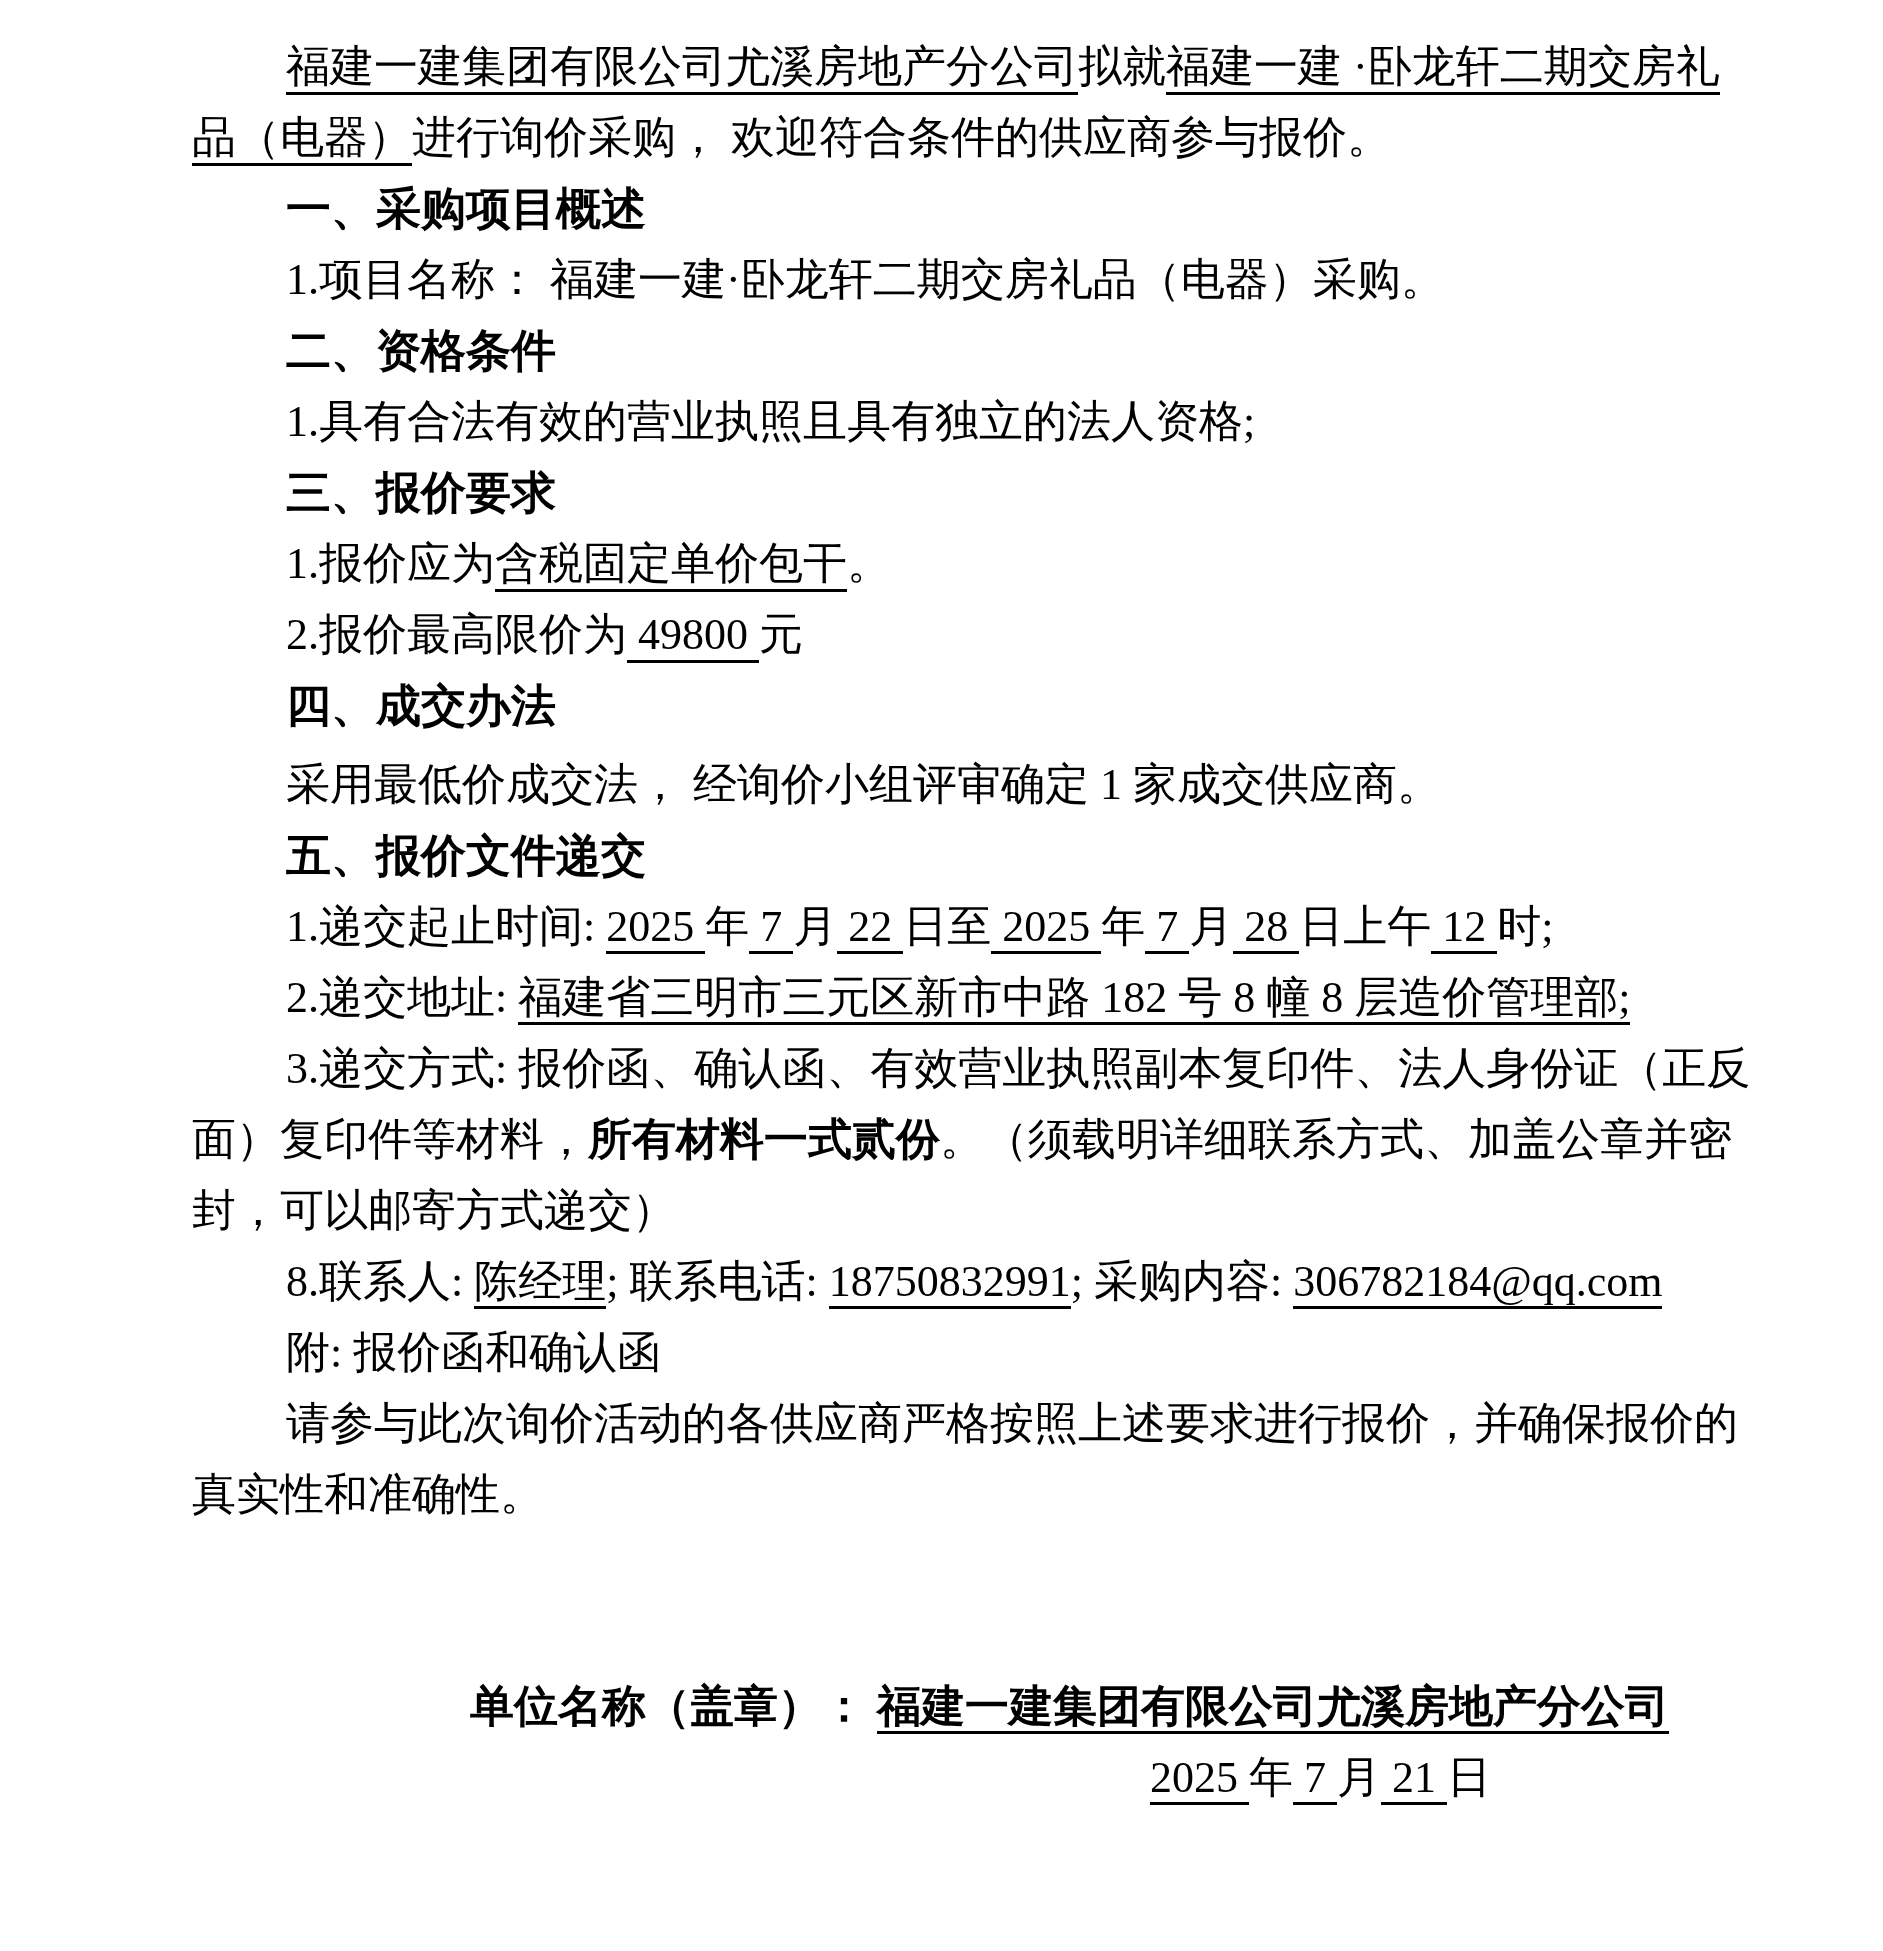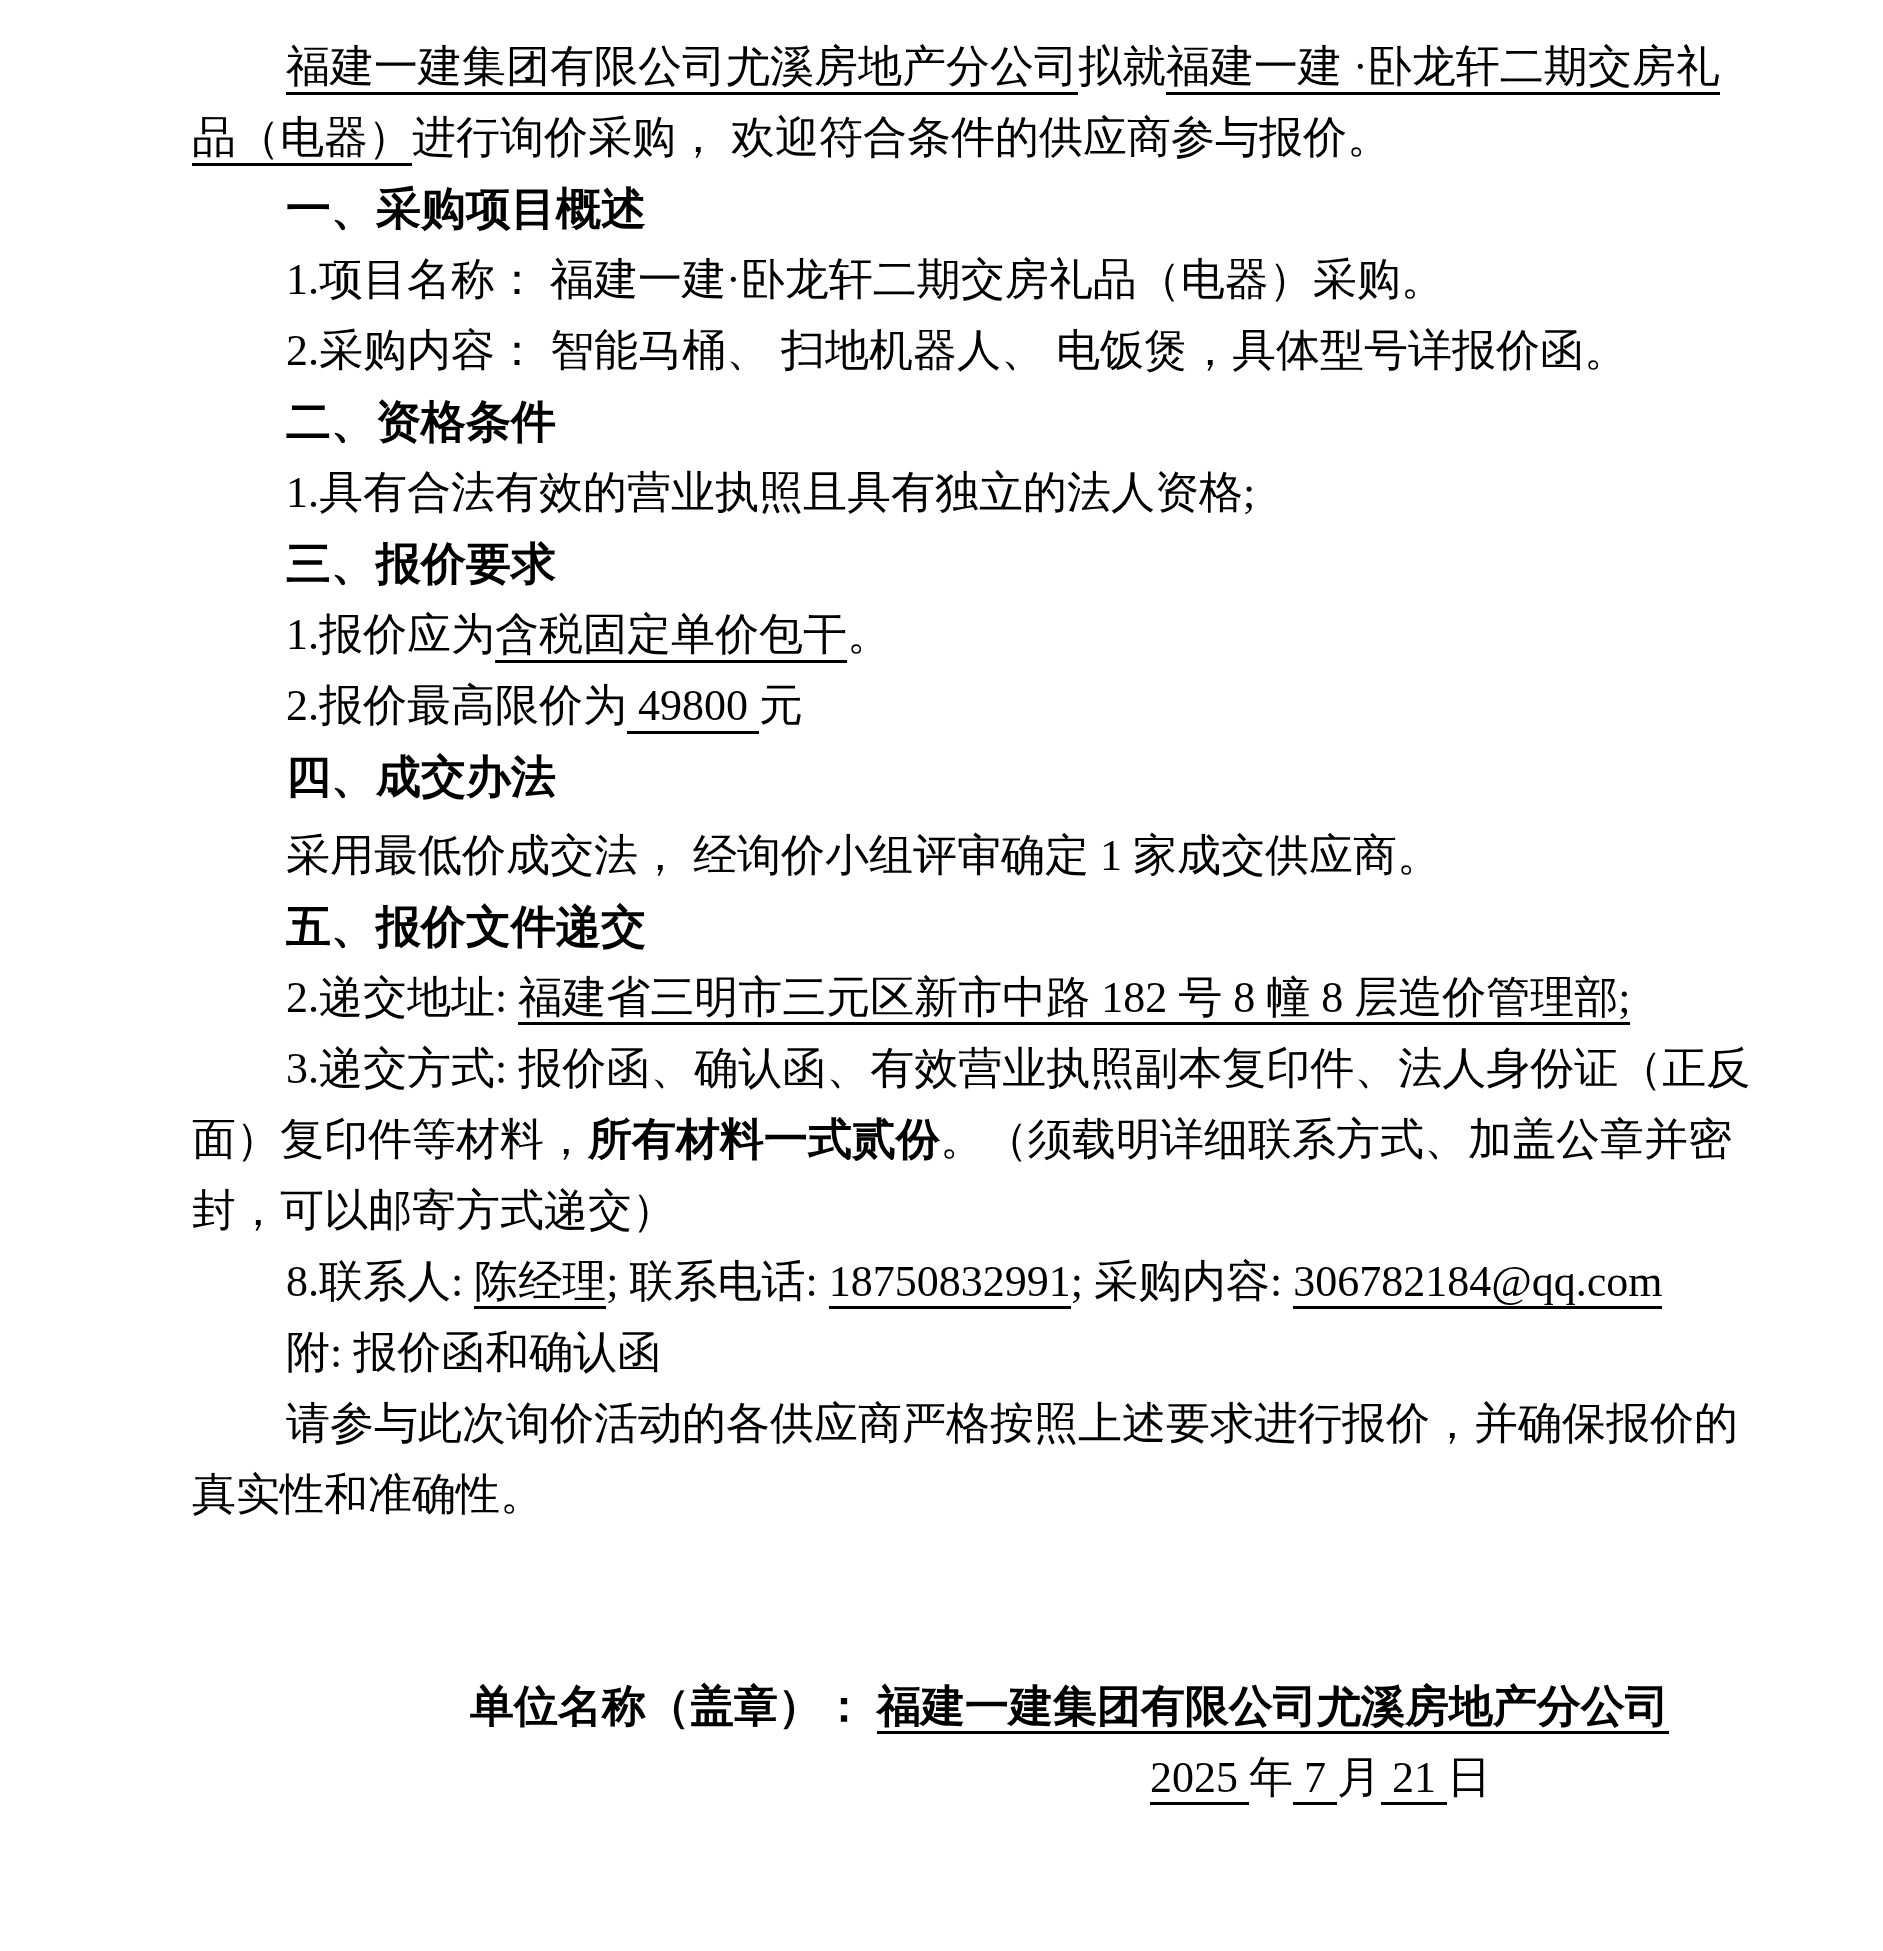--- a/index.html
+++ b/index.html
@@ -45,33 +45,33 @@
 </style>
 </head>
 <body>
 
 <div class="doc">
 
   <p class="indent"><span class="u">福建一建集团有限公司尤溪房地产分公司</span><span>拟就</span><span class="u">福建一建 ·卧龙轩二期交房礼品（电器）</span><span>进行询价采购， 欢迎符合条件的供应商参与报价。</span></p>
 
   <h2 class="sec">一、采购项目概述</h2>
   <p class="indent"><span>1.项目名称： 福建一建·卧龙轩二期交房礼品（电器）采购。</span></p>
-  <p class="indent"><span>2.采购内容： 智能马桶、 扫地机器人、 电饭煲，具体型号详报价函。</span></p>
 
   <h2 class="sec">二、资格条件</h2>
   <p class="indent"><span>1.具有合法有效的营业执照且具有独立的法人资格;</span></p>
 
   <h2 class="sec">三、报价要求</h2>
   <p class="indent"><span>1.报价应为</span><span class="u">含税固定单价包干</span><span>。</span></p>
   <p class="indent"><span>2.报价最高限价为</span><span class="u"> 49800 </span><span>元</span></p>
 
   <h2 class="sec">四、成交办法</h2>
   <p class="indent gap-sm"><span>采用最低价成交法， 经询价小组评审确定 1 家成交供应商。</span></p>
 
   <h2 class="sec gap-md">五、报价文件递交</h2>
+  <p class="indent"><span>1.递交起止时间: </span><span class="u"> 2025 </span><span>年</span><span class="u"> 7 </span><span>月</span><span class="u"> 22 </span><span>日至</span><span class="u"> 2025 </span><span>年</span><span class="u"> 7 </span><span>月</span><span class="u"> 28 </span><span>日上午</span><span class="u"> 12 </span><span>时;</span></p>
   <p class="indent"><span>2.递交地址: </span><span class="u">福建省三明市三元区新市中路 182 号 8 幢 8 层造价管理部;</span></p>
   <p class="indent"><span>3.递交方式: 报价函、确认函、有效营业执照副本复印件、法人身份证（正反面）复印件等材料，</span><span class="b">所有材料一式贰份</span><span>。（须载明详细联系方式、加盖公章并密封，可以邮寄方式递交）</span></p>
   <p class="indent"><span>8.联系人: </span><span class="u">陈经理</span><span>; 联系电话: </span><span class="u">18750832991</span><span>; 采购内容: </span><span class="u">306782184@qq.com</span></p>
   <p class="indent"><span>附: 报价函和确认函</span></p>
   <p class="indent"><span>请参与此次询价活动的各供应商严格按照上述要求进行报价，并确保报价的真实性和准确性。</span></p>
 
   <div class="footer">
     <p class="unit-line"><span>单位名称（盖章）： </span><span class="u">福建一建集团有限公司尤溪房地产分公司</span></p>
     <p class="date-line"><span class="u"> 2025 </span><span>年</span><span class="u"> 7 </span><span>月</span><span class="u"> 21 </span><span>日</span></p>
   </div>

